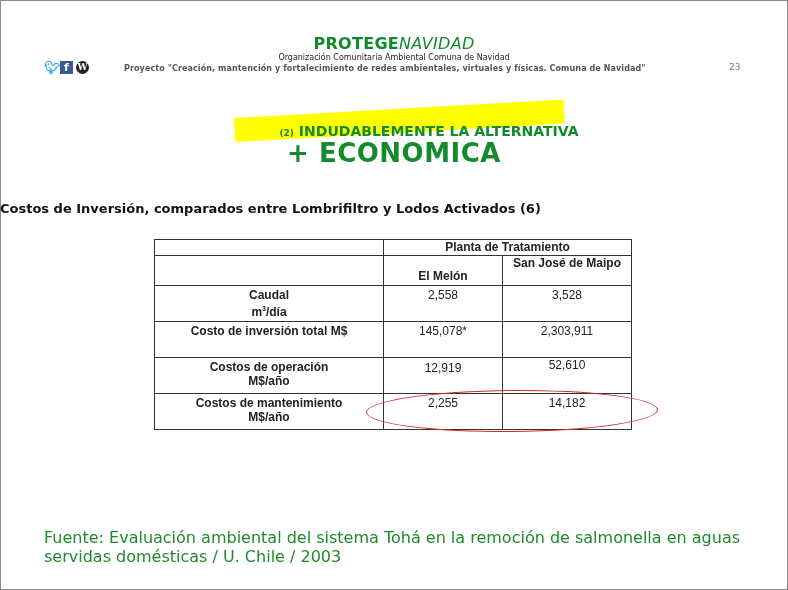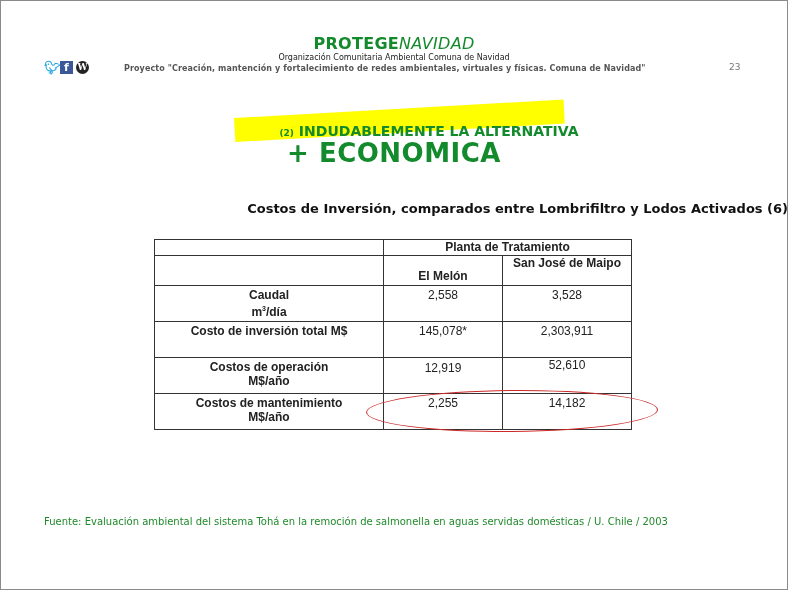--- a/index.html
+++ b/index.html
@@ -25,38 +25,38 @@
     font-size: 8px; color: #222; }
   .project { position: absolute; left: 124px; top: 64px; font-size: 8px; color: #555; font-weight: bold; letter-spacing: 0.1px; }
   .pagenum { position: absolute; left: 729px; top: 62px; font-size: 9px; color: #777; }
 
   .highlight { position: absolute; left: 234px; top: 118px; width: 330px; height: 24px;
     background: #ffff00; transform: rotate(-3.2deg); transform-origin: left top; }
   .hl-line1 { position: absolute; left: 0; width: 788px; top: 123px; text-align: center; color: #138a2c; font-weight: bold; font-size: 14px; margin-left: 35px; }
   .hl-line1 .num { font-size: 9px; }
   .hl-line2 { position: absolute; left: 0; width: 788px; top: 138px; text-align: center; color: #138a2c; font-weight: bold; font-size: 26px; letter-spacing: 0.5px; }
 
-  .subtitle { position: absolute; left: 0; width: 788px; top: 201px; text-align: right;
+  .subtitle { position: absolute; left: 0; width: 788px; top: 201px; text-align: left;
     font-size: 13px; font-weight: bold; color: #111; }
 
   table.data { position: absolute; left: 154px; top: 239px; border-collapse: collapse;
     font-family: "Liberation Sans", sans-serif; font-size: 12px; color: #222; }
   table.data td { border: 1.5px solid #333; padding: 0; vertical-align: top; text-align: center; }
   .c0 { width: 228px; text-align: center; font-weight: bold; }
   .c1 { width: 118px; text-align: center; }
   .c2 { width: 128px; text-align: center; }
   .hdr { font-weight: bold; }
   .bottom { vertical-align: bottom !important; }
   .lbl { line-height: 14px; padding-top: 2px !important; }
   sup { font-size: 7px; }
 
   .ellipse { position: absolute; left: 366px; top: 390px; width: 290px; height: 40px;
     border: 1px solid #cc2a2a; border-radius: 50%; transform: rotate(-0.5deg); }
 
-  .source { position: absolute; left: 44px; top: 516px; font-size: 10px; color: #1f8a2a; font-family: "DejaVu Sans", sans-serif; }
+  .source { position: absolute; left: 44px; top: 528px; font-size: 16px; color: #1f8a2a; font-family: "DejaVu Sans", sans-serif; }
 </style>
 </head>
 <body>
 
 <div class="frame"></div>
 
 <div class="social">
   <span class="ico-tw">🐦︎</span>
   <span class="ico-fb">f</span>
   <span class="ico-wp">W</span>

